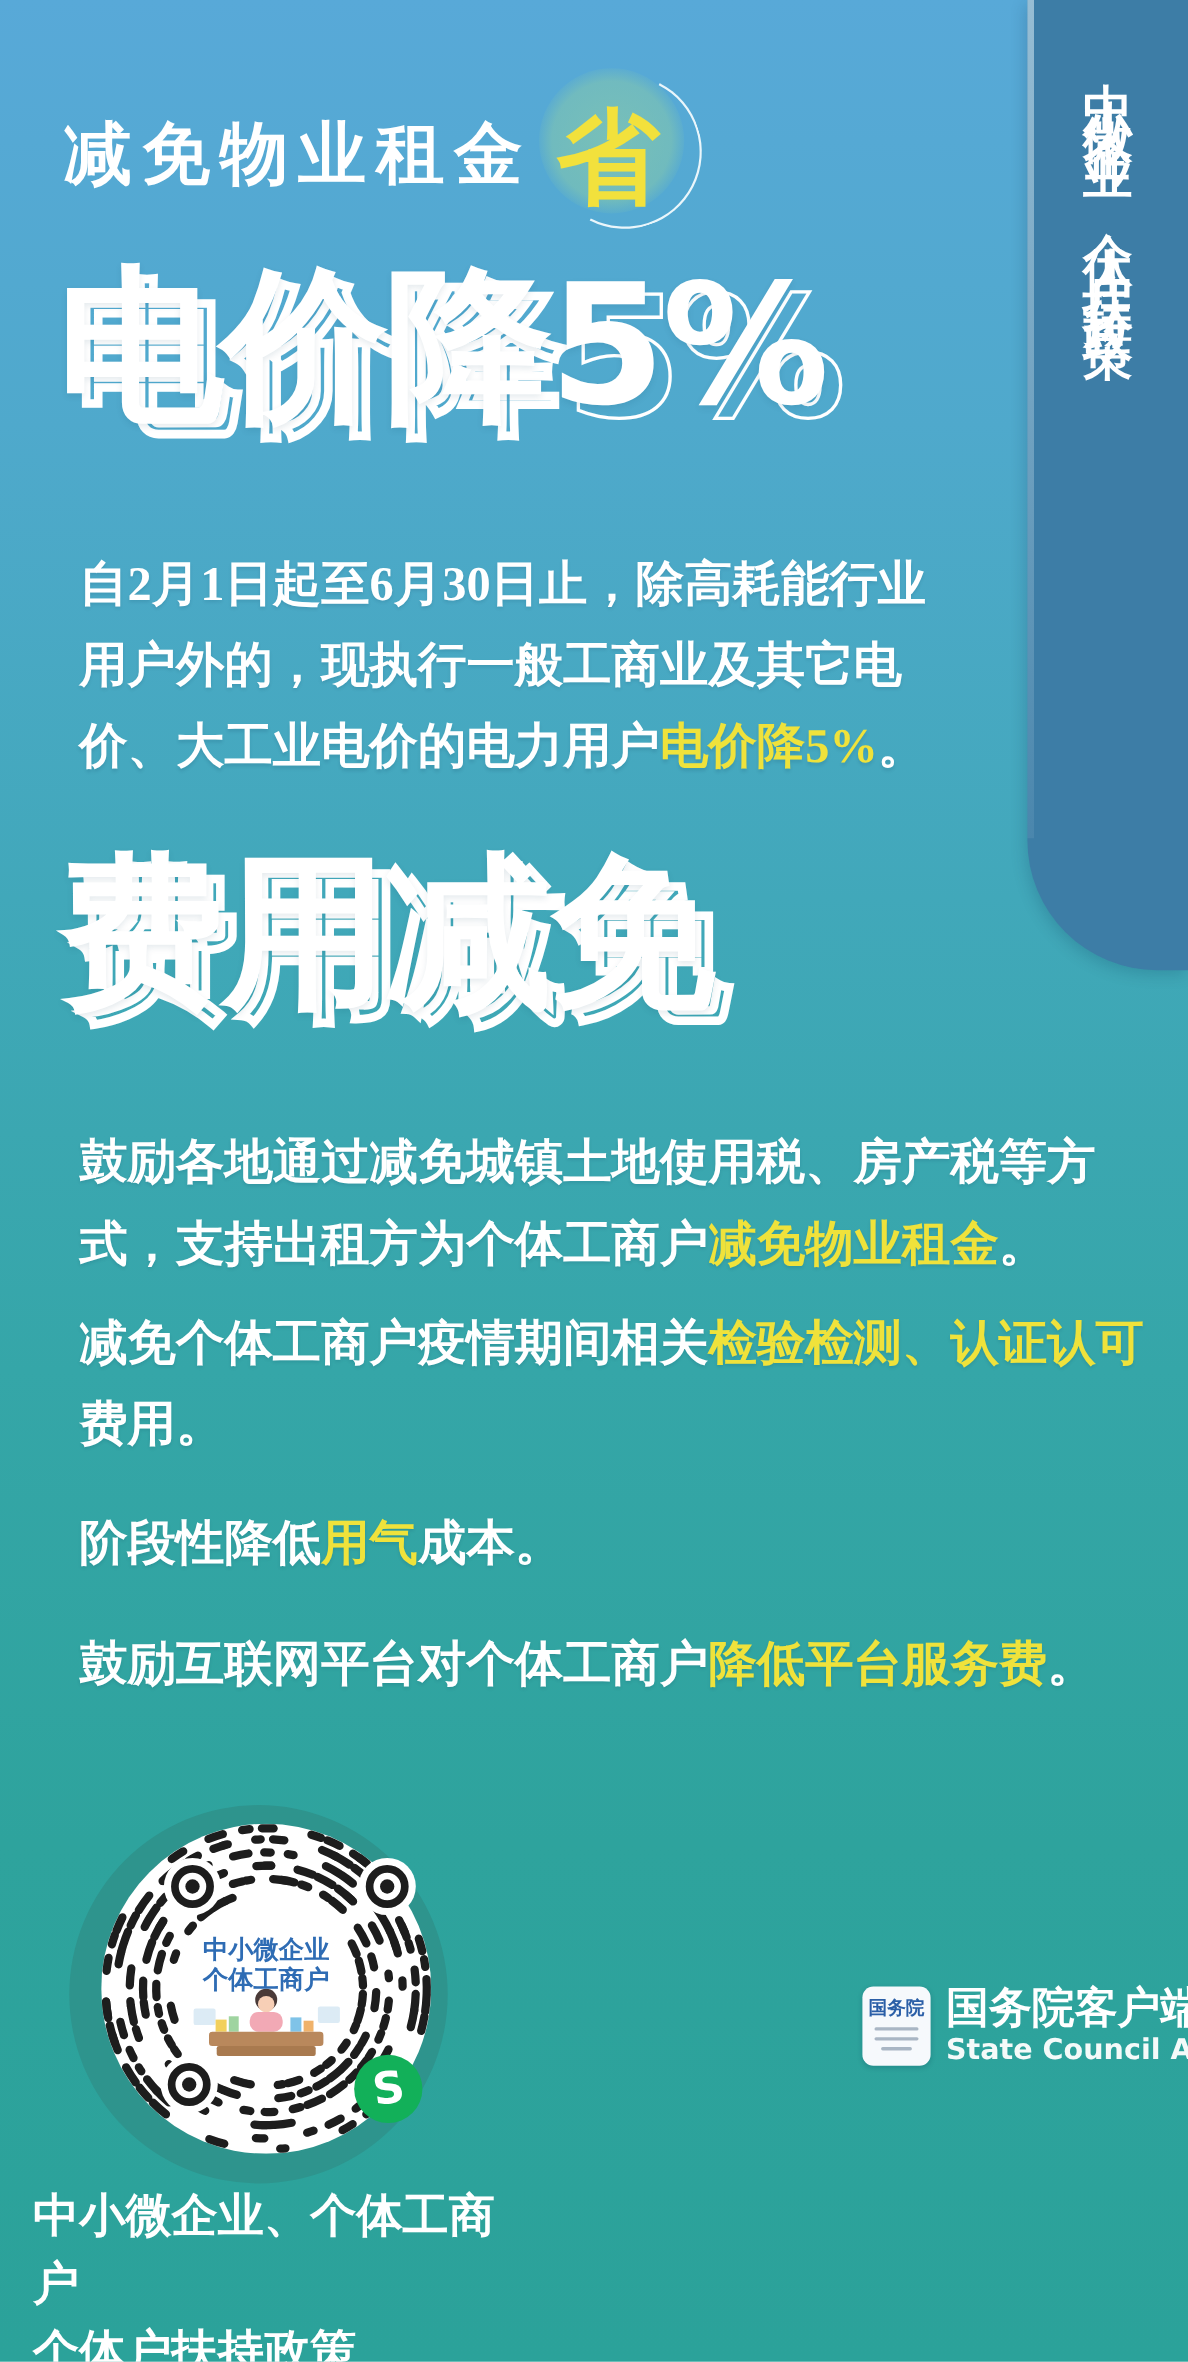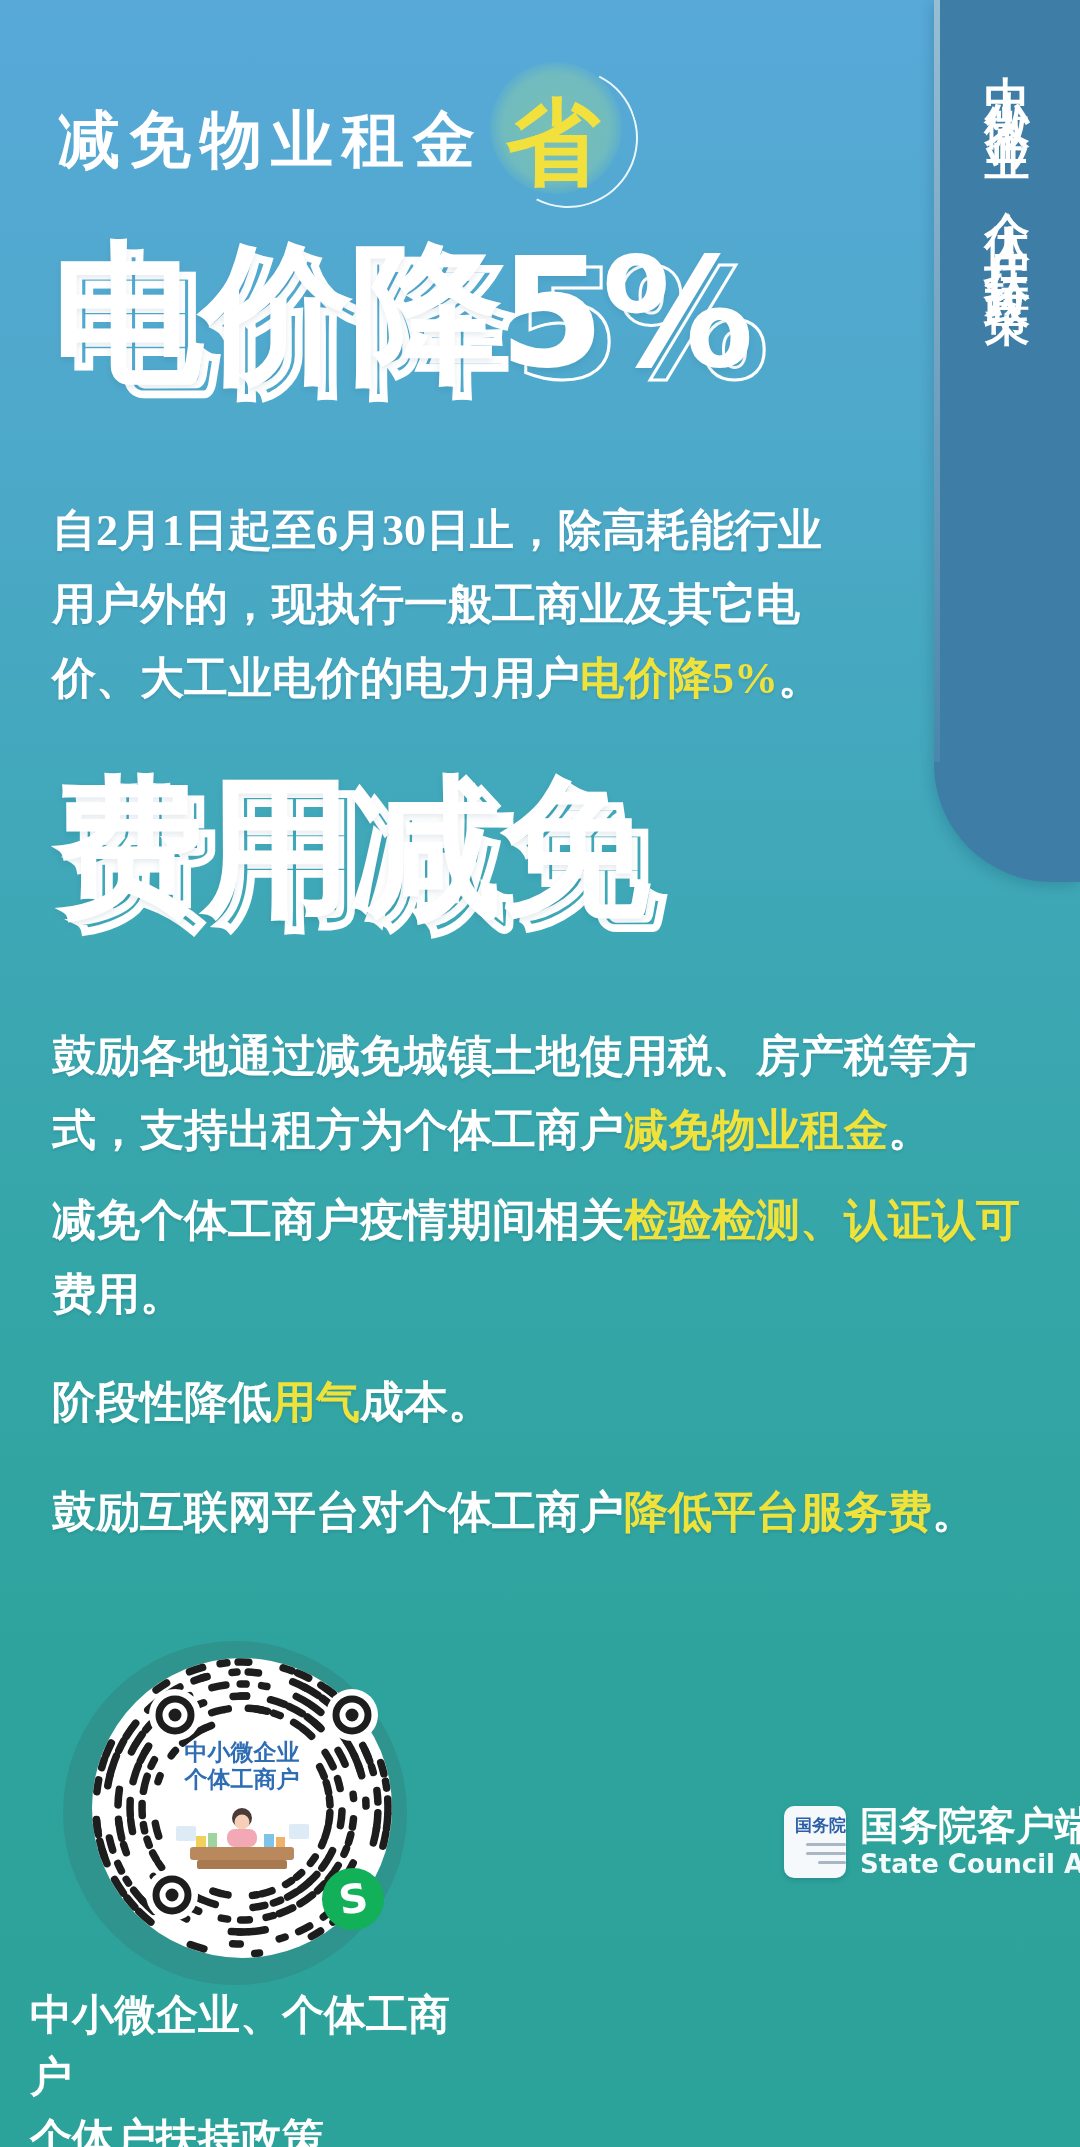--- a/index.html
+++ b/index.html
@@ -40,54 +40,54 @@
   .sheng-char{position:relative;font-size:94px;color:#f2e13c;font-weight:700;letter-spacing:0;}
   
   .big-title{position:absolute;font-family:"DejaVu Sans","Liberation Sans",sans-serif;
     font-weight:bold;font-size:152px;line-height:1;color:#fff;letter-spacing:-3px;white-space:nowrap;}
   .big-title .ghost{position:absolute;left:15px;top:12px;color:transparent;
     -webkit-text-stroke:3px #ffffff;z-index:0;}
   .big-title .face{position:relative;z-index:1;text-shadow:0 3px 6px rgba(10,60,90,.10);}
   #title-power{left:52px;top:238px;}
   #title-fees{left:52px;top:772px;}
   
-  .para{position:absolute;left:52px;color:#fff;font-weight:700;
+  .para{position:absolute;left:72px;color:#fff;font-weight:700;
     font-size:44px;line-height:74px;text-shadow:0 2px 3px rgba(0,45,70,.12);}
   .para .yw{color:#efe23b;}
   #para-power{top:494px;width:772px;}
   #fees-p1{top:1020px;width:992px;}
   #fees-p2{top:1184px;width:992px;}
   #fees-p3{top:1366px;width:992px;}
   #fees-p4{top:1476px;width:992px;}
   
   .qr-backdrop{position:absolute;left:63px;top:1641px;width:344px;height:344px;border-radius:50%;
     background:#2e948d;}
   .qr-zone{position:absolute;left:92px;top:1658px;width:300px;height:300px;}
   .qr-zone svg{display:block;}
   .qr-center{position:absolute;left:70px;top:68px;width:160px;height:164px;border-radius:50%;
     text-align:center;}
   .qr-center .l{color:#2e6cb4;font-family:"DejaVu Sans","Liberation Sans",sans-serif;
     font-weight:bold;font-size:23px;line-height:27px;}
-  .qr-center .l1{margin-top:13px;}
+  .qr-center .l1{margin-top:34px;}
   .mini-icon{position:absolute;left:322px;top:1868px;width:62px;height:62px;border-radius:50%;
     background:#12b059;display:flex;align-items:center;justify-content:center;}
   .mini-icon span{color:#fff;font-family:"DejaVu Sans","Liberation Sans",sans-serif;
     font-weight:bold;font-size:40px;transform:rotate(-8deg);line-height:1;}
   .qr-caption{position:absolute;left:30px;top:1984px;width:424px;text-align:left;
     color:#fff;font-weight:700;font-size:42px;line-height:62px;}
   
   .logo-group{position:absolute;display:flex;align-items:center;
     font-family:"DejaVu Sans","Liberation Sans",sans-serif;color:#fff;}
   #gov-group{left:468px;top:1806px;}
   #app-group{left:784px;top:1804px;}
   .logo-text{margin-left:14px;}
   .logo-name{font-weight:bold;font-size:39px;line-height:44px;white-space:nowrap;}
   .logo-sub{font-weight:bold;font-size:26px;line-height:32px;opacity:.95;white-space:nowrap;}
   .app-tile{width:62px;height:72px;background:#f6f9fc;border-radius:10px;
-    display:flex;flex-direction:column;align-items:flex-end;box-shadow:0 2px 5px rgba(0,50,70,.2);}
+    display:flex;flex-direction:column;align-items:center;box-shadow:0 2px 5px rgba(0,50,70,.2);}
   .app-tile .tile-label{color:#2b5fa7;font-weight:bold;font-size:17px;margin-top:8px;
     font-family:"DejaVu Sans","Liberation Sans",sans-serif;}
   .app-tile .bar{width:40px;height:3px;background:#a9b6c4;border-radius:2px;margin-top:6px;}
   .app-tile .bar.short{width:28px;}
 </style>
 </head>
 <body>
 
 <div id="poster">
 

